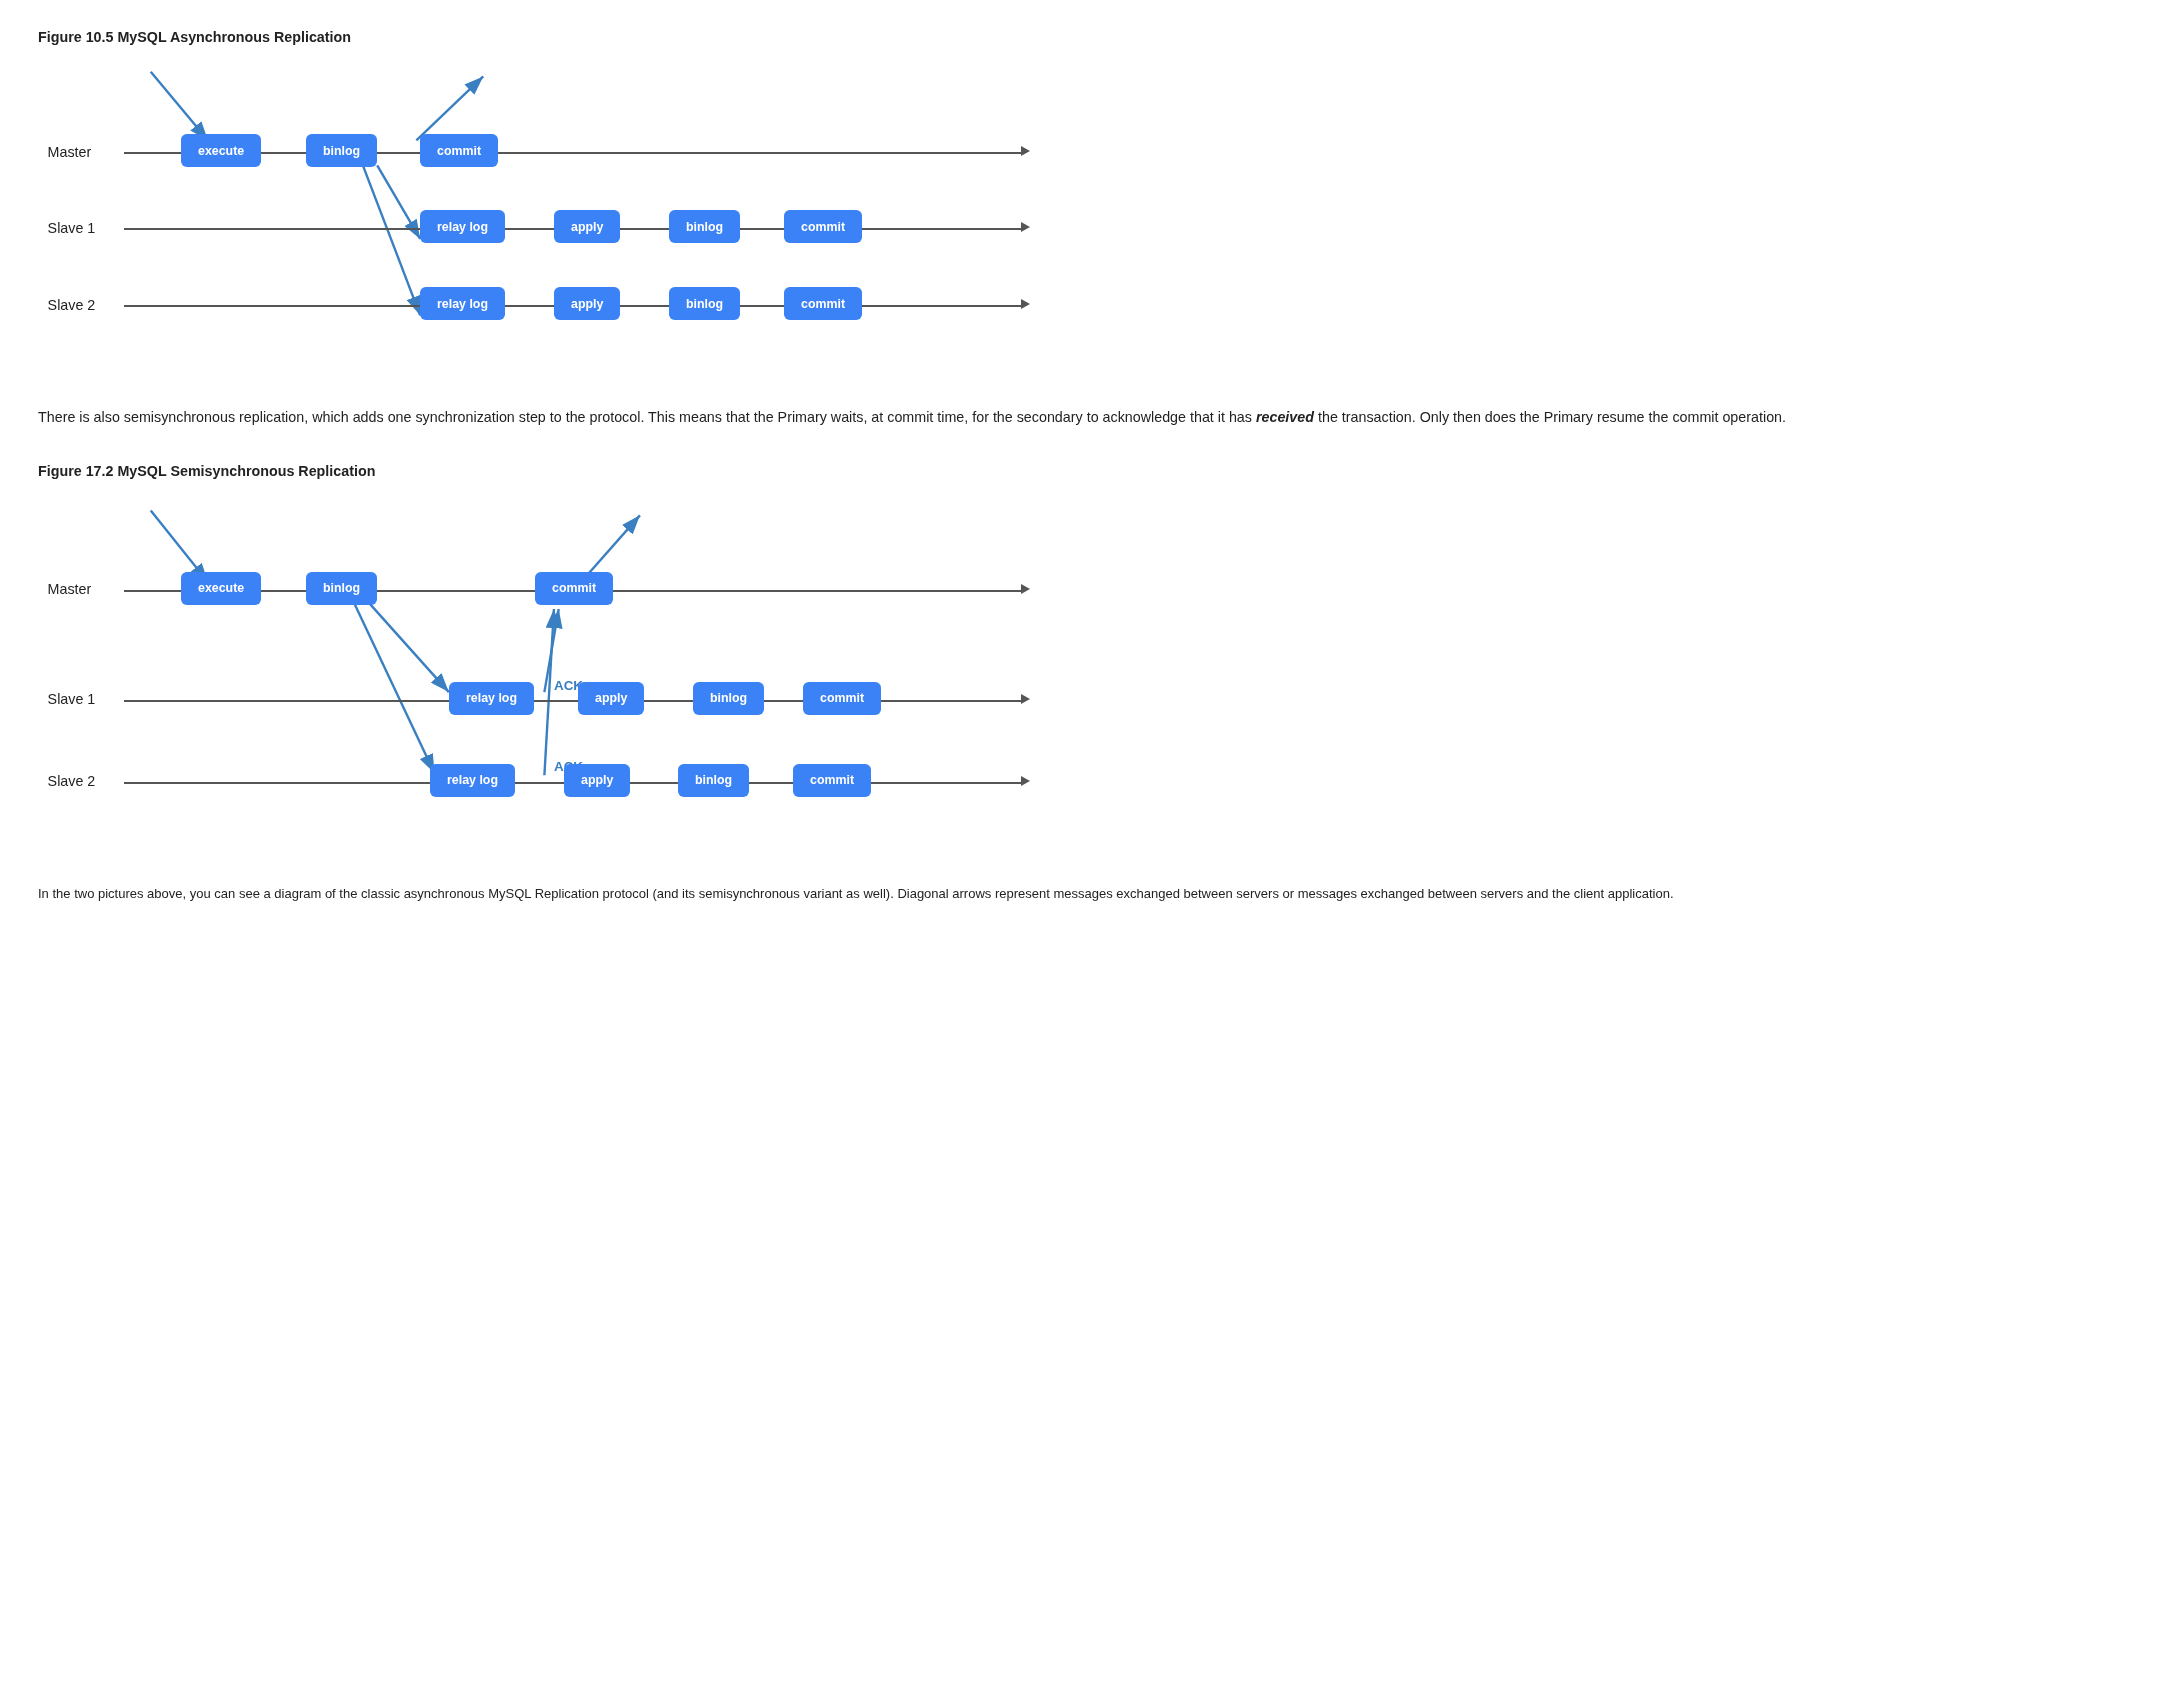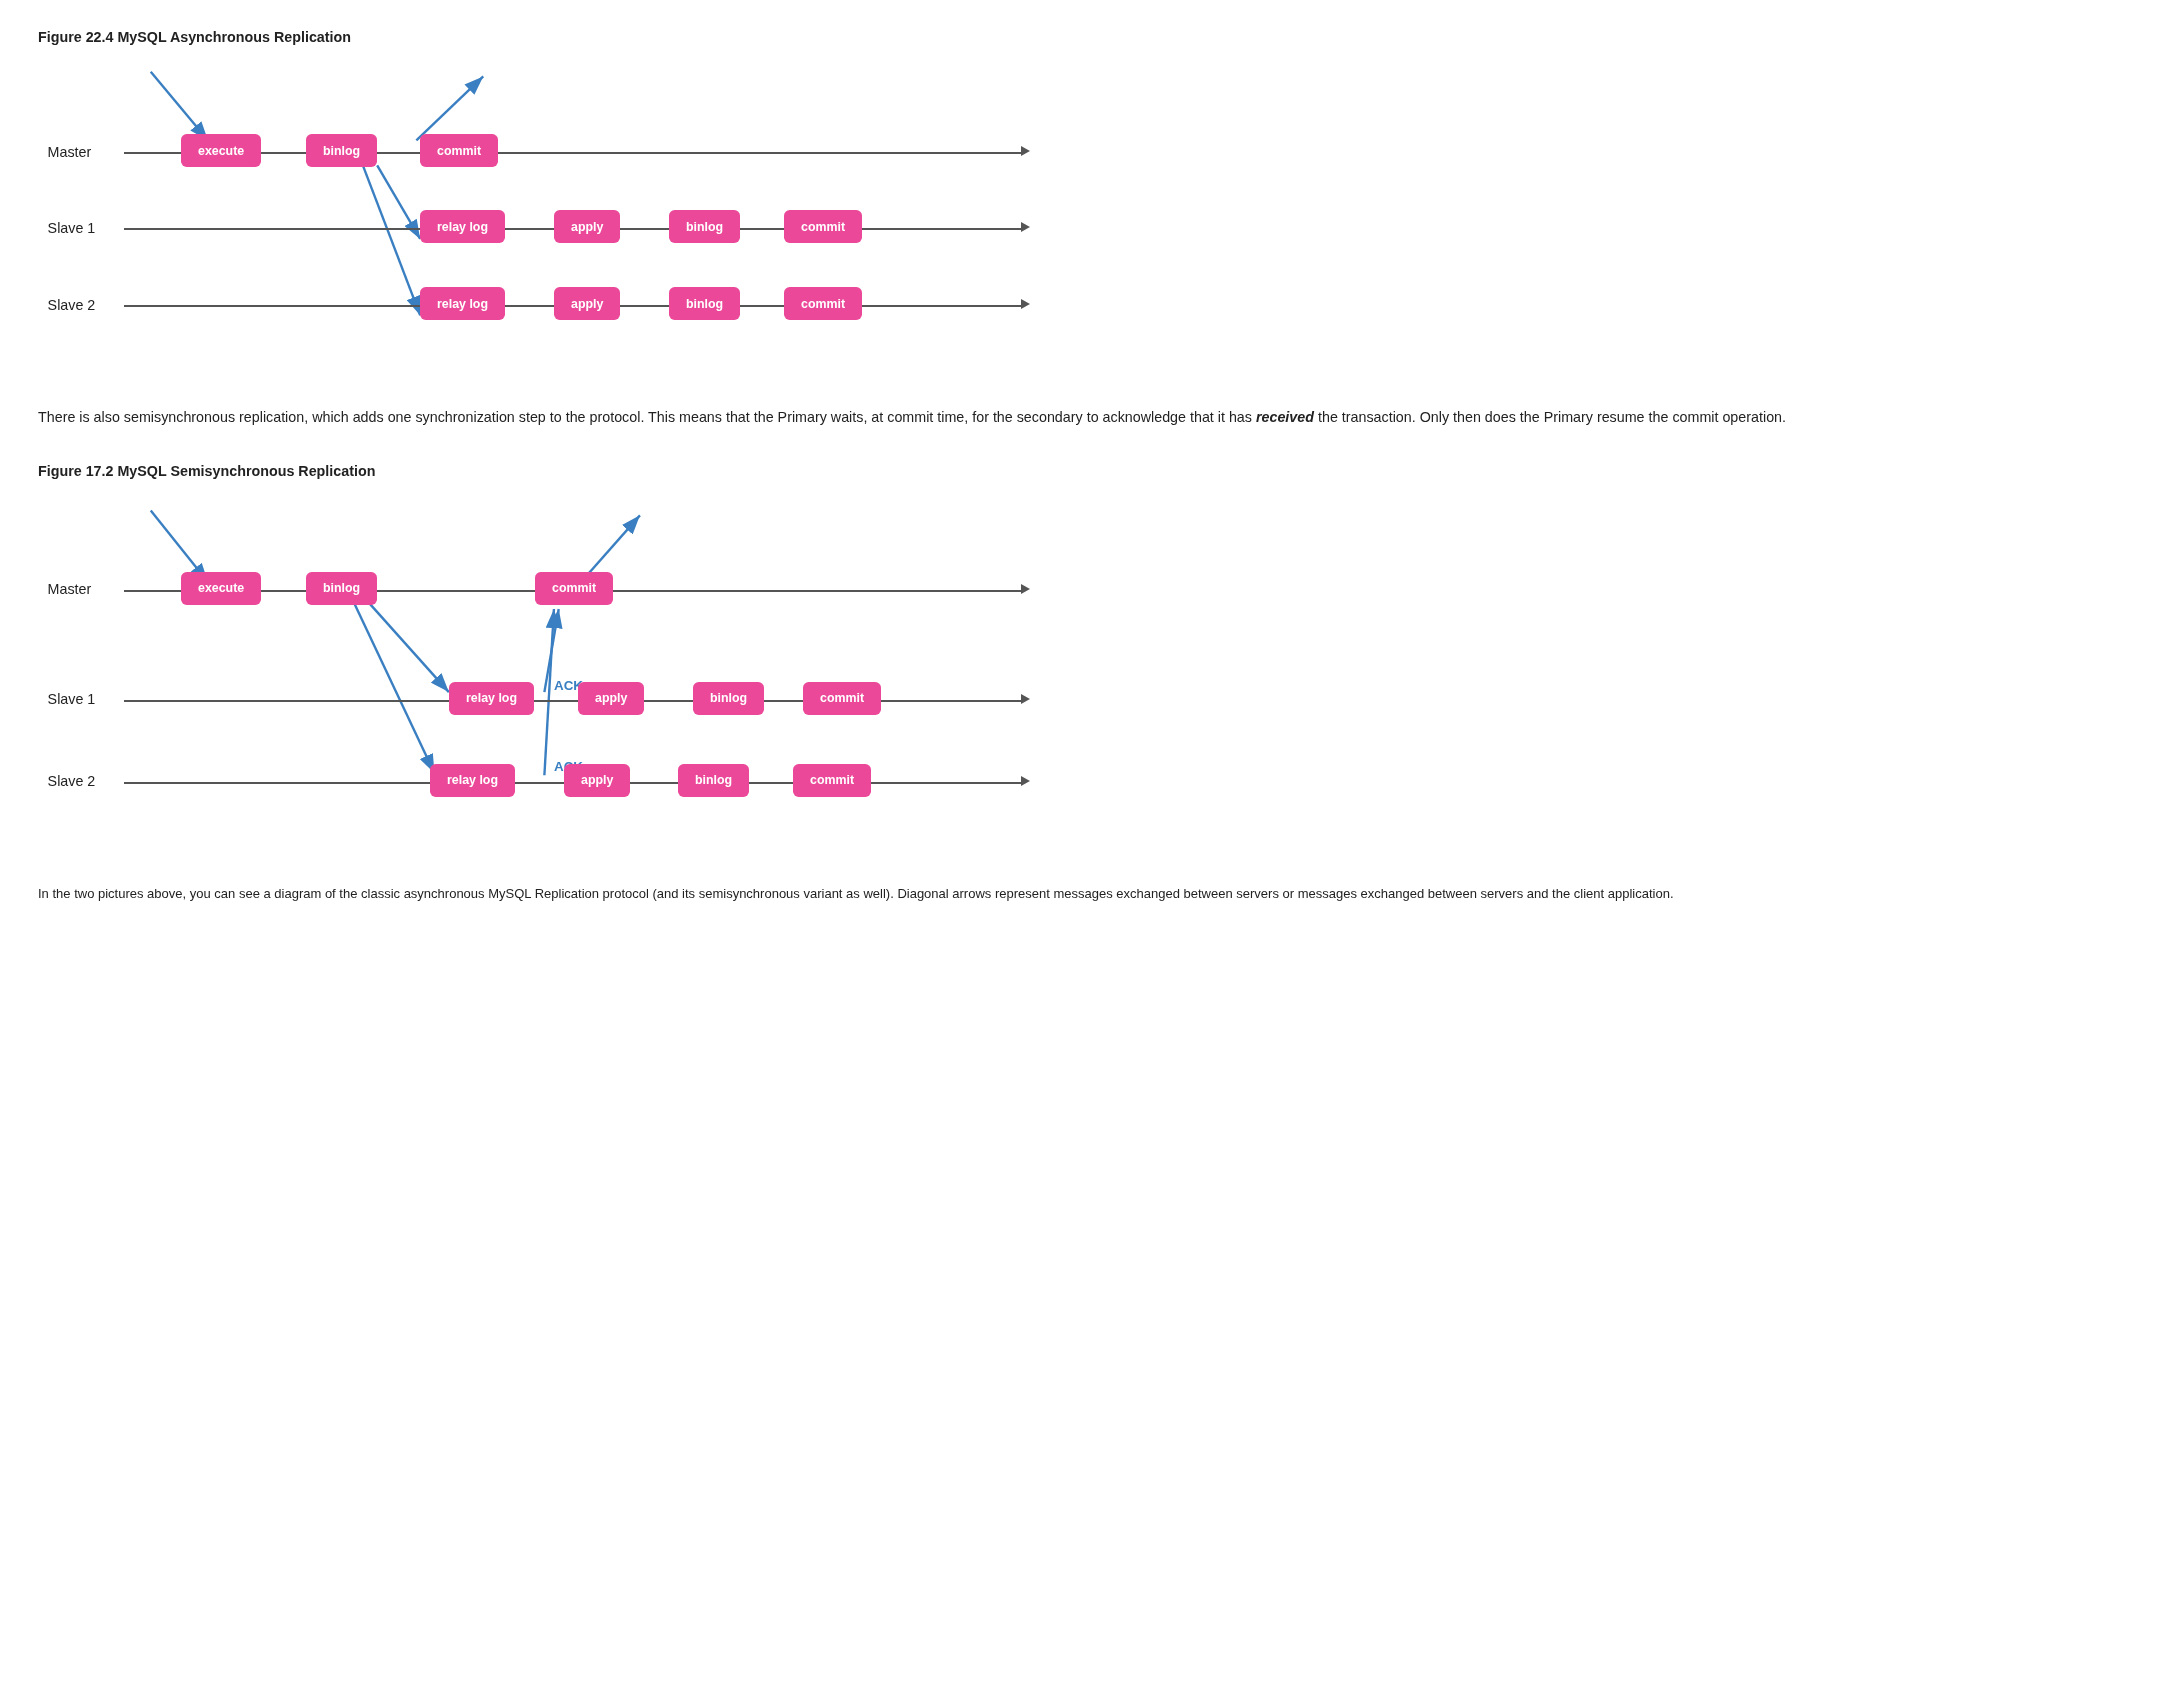--- a/index.html
+++ b/index.html
@@ -11,21 +11,21 @@
       padding: 29px 38px;
       width: 2183px;
       min-height: 1705px;
     }
     .figure-title {
       font-weight: bold;
       font-size: 14.3px;
       margin-bottom: 17px;
     }
     .step-box {
-      background: #ec4899;
+      background: #3b82f6;
       color: #fff;
       font-weight: bold;
       font-size: 12.4px;
       border-radius: 5.7px;
       padding: 9.6px 17px;
       position: absolute;
       text-align: center;
       white-space: nowrap;
     }
     .diagram-svg {
@@ -47,21 +47,21 @@
     .bottom-text {
       font-size: 13px;
       line-height: 1.6;
       max-width: 2007px;
       margin-top: 34px;
     }
   </style>
 </head>
 <body>
 
-<div class="figure-title">Figure 22.4 MySQL Asynchronous Replication</div>
+<div class="figure-title">Figure 10.5 MySQL Asynchronous Replication</div>
 
 <div style="position:relative; width:1051px; height:306px; margin-bottom:38px;">
 
   <svg class="diagram-svg" width="1051" height="306" viewBox="0 0 1100 320">
 
     <defs>
       <marker id="arrowhead1" markerWidth="8" markerHeight="6" refX="8" refY="3" orient="auto">
         <polygon points="0 0, 8 3, 0 6" fill="#3a7fc1"></polygon>
       </marker>
     </defs>

